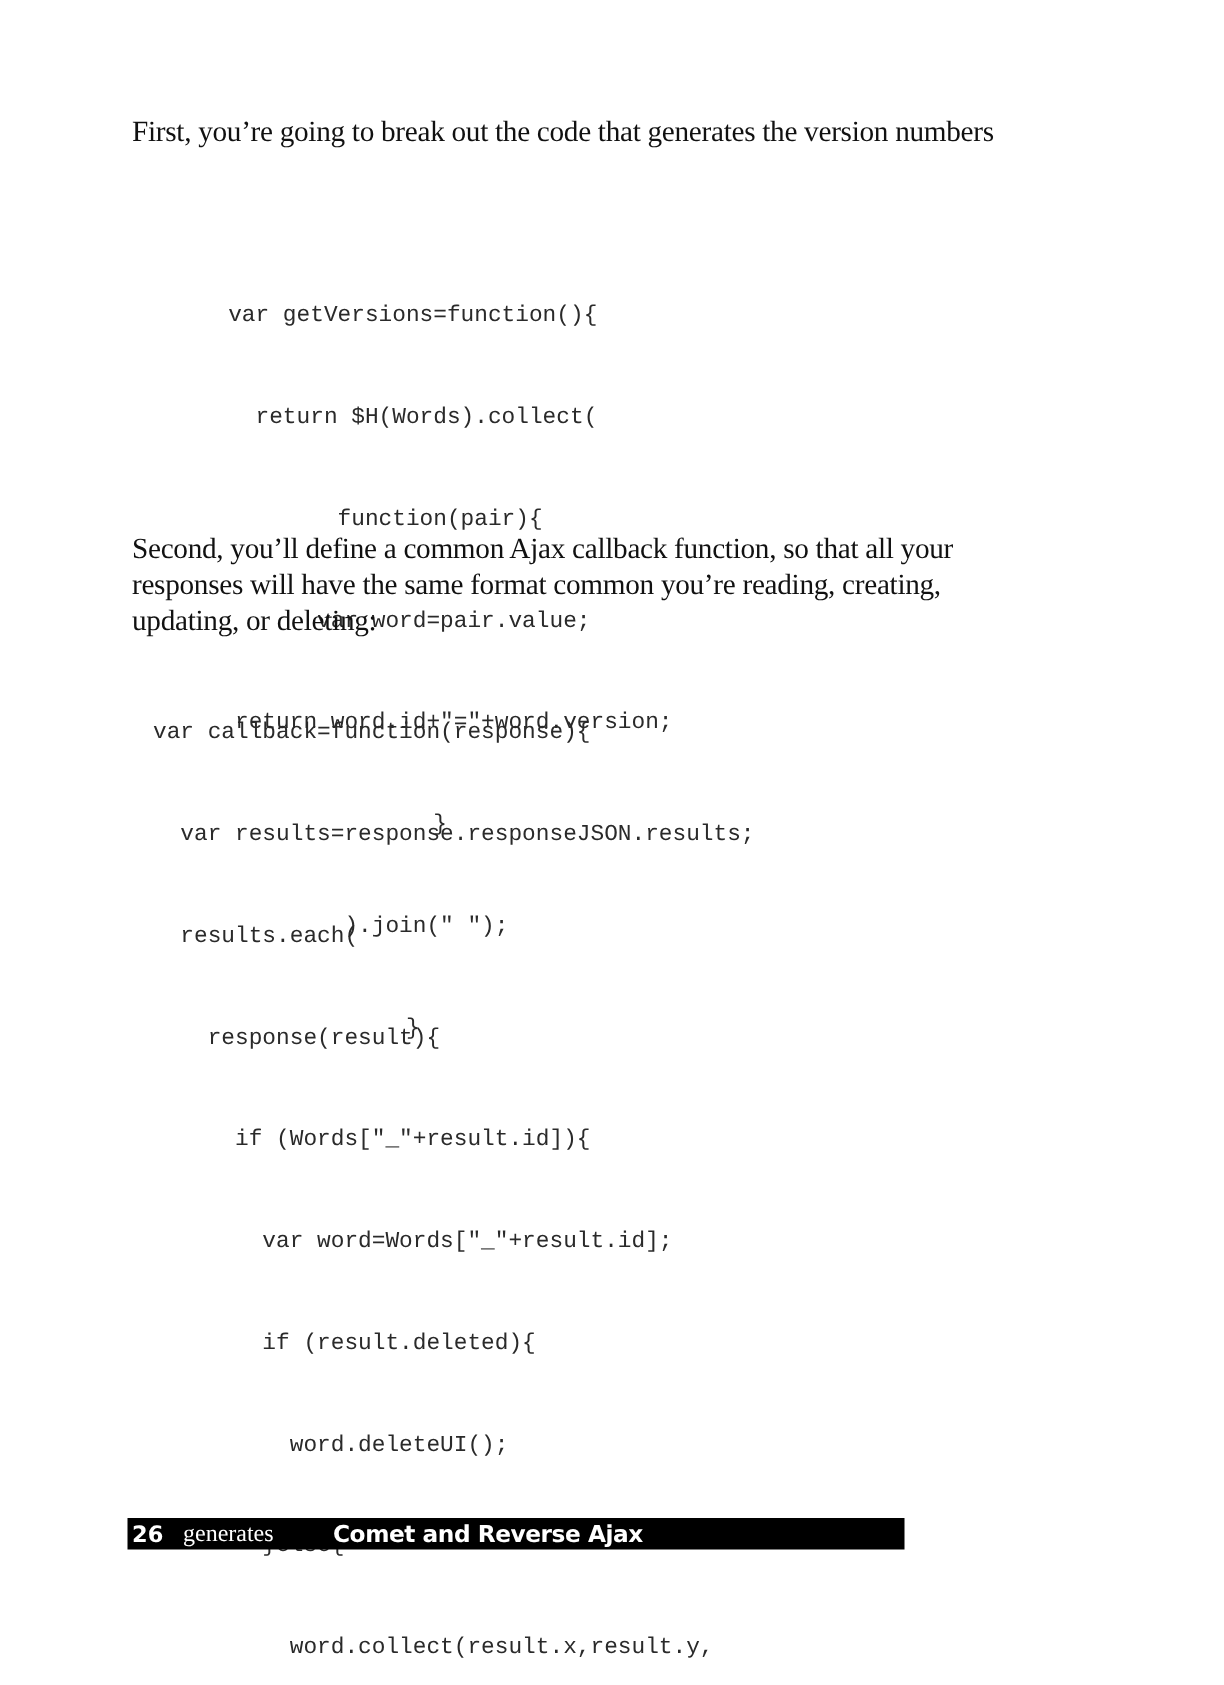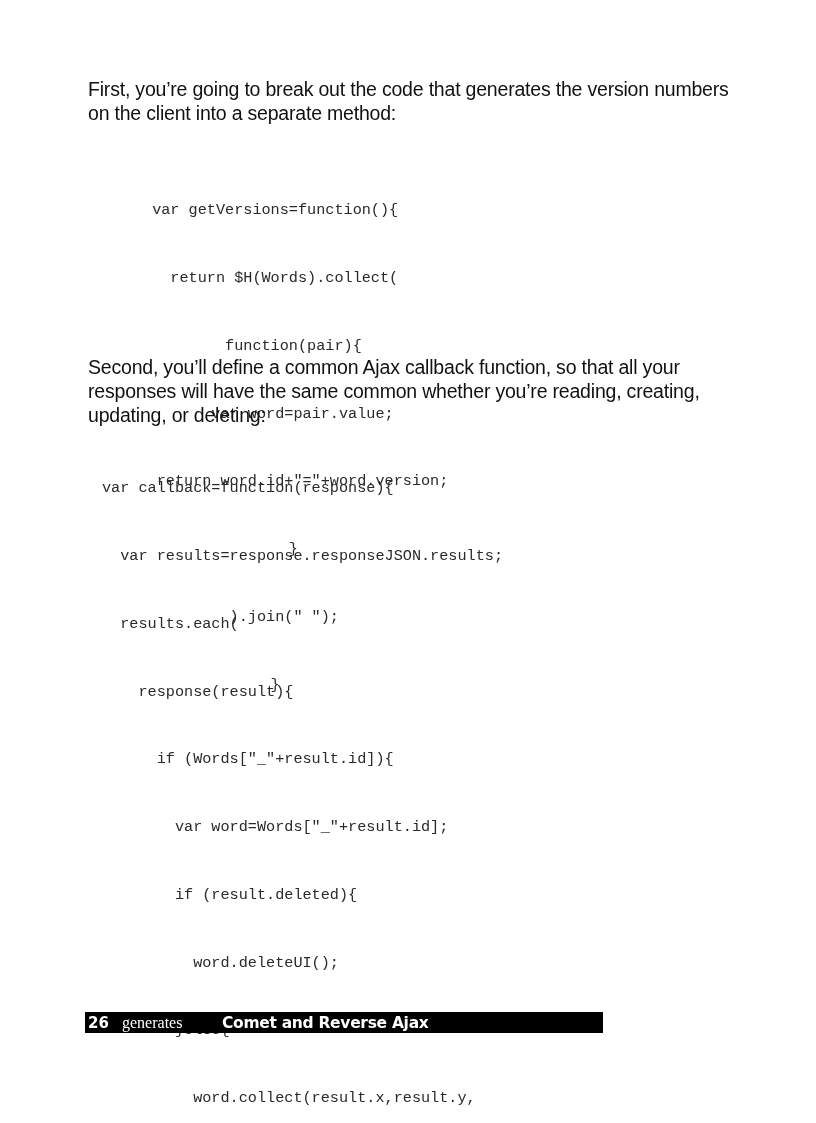--- a/index.html
+++ b/index.html
@@ -16,21 +16,21 @@
     }
     .page {
       position: absolute;
       left: 0; top: 0;
       width: 816px; height: 1123px;
     }
     .prose {
       position: absolute;
       left: 88px;
       width: 650px;
-      font-family: Liberation Sans, sans-serif;
+      font-family: Liberation Serif, serif;
       font-size: 19.5px;
       line-height: 24px;
       color: #111;
       margin: 0;
       letter-spacing: -0.2px;
     }
     .prose .line { display: block; white-space: nowrap; }
     #para1 { top: 77px; }
     #para2 { top: 355px; }
     .code {
@@ -78,37 +78,36 @@
       letter-spacing: -0.3px;
     }
   </style>
 </head>
 <body>
 
 <div class="page">
 
   <p class="prose" id="para1">
     <span class="line">First, you’re going to break out the code that generates the version numbers</span>
-    <span class="line">on the client into a separate method:</span>
   </p>
 
   <div class="code" id="code1">
     <span class="cl">var getVersions=function(){</span>
     <span class="cl">  return $H(Words).collect(</span>
     <span class="cl">    function(pair){</span>
     <span class="cl">      var word=pair.value;</span>
     <span class="cl">      return word.id+"="+word.version;</span>
     <span class="cl">    }</span>
     <span class="cl">  ).join(" ");</span>
     <span class="cl">}</span>
   </div>
 
   <p class="prose" id="para2">
     <span class="line">Second, you’ll define a common Ajax callback function, so that all your</span>
-    <span class="line">responses will have the same common whether you’re reading, creating,</span>
+    <span class="line">responses will have the same format common you’re reading, creating,</span>
     <span class="line">updating, or deleting:</span>
   </p>
 
   <div class="code" id="code2">
     <span class="cl">var callback=function(response){</span>
     <span class="cl">  var results=response.responseJSON.results;</span>
     <span class="cl">  results.each(</span>
     <span class="cl">    response(result){</span>
     <span class="cl">      if (Words["_"+result.id]){</span>
     <span class="cl">        var word=Words["_"+result.id];</span>

